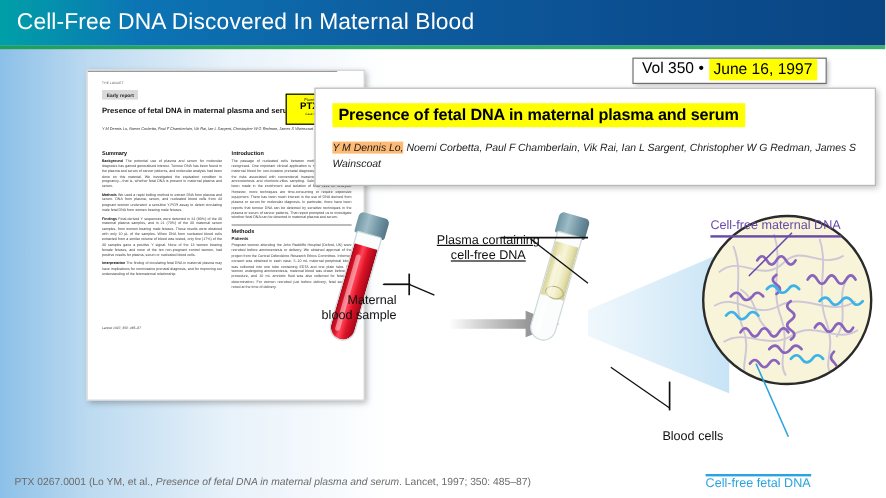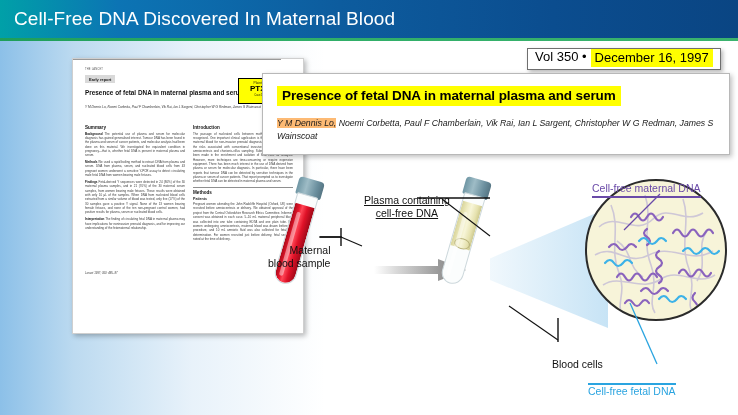--- a/index.html
+++ b/index.html
@@ -172,21 +172,21 @@
   .uline { display: block; height: 1.4px; background: #111; margin-top: 1px; }
 
   #lbl-maternal { left: 6px; top: 62px; text-align: right; }
   #lbl-plasma   { left: 102px; top: 12px; }
   #lbl-cells    { left: 290px; top: 176px; }
 
   #lbl-cfm {
     left: 330px; top: 0px; color: #6a4aa8;
   }
   #lbl-cff {
-    left: 326px; top: 200px; color: #2aa4e0;
+    left: 326px; top: 212px; color: #2aa4e0;
   }
   #lbl-cfm .uline { background: #6a4aa8; height: 1.6px; }
   #lbl-cff .uline { background: #2aa4e0; height: 1.6px; }
 
   
   #footnote {
     position: absolute; left: 12px; top: 396px;
     font-size: 8.6px; color: #6b6b6b;
   }
   #footnote i { font-style: italic; }
@@ -234,21 +234,21 @@
     <div id="sticker">
       <div class="s1">Plaintiff's Trial Exh.</div>
       <div class="s2">PTX-0267</div>
       <div class="s3">Case 1:20-cv-00969-LB</div>
     </div>
 
   </div>
 
   <div id="volbox">
     <span>Vol 350 •</span>
-    <span class="date">December 16, 1997</span>
+    <span class="date">June 16, 1997</span>
   </div>
 
   <div id="article-card">
     <div id="article-title">Presence of fetal DNA in maternal plasma and serum</div>
     <div id="article-authors">
       <span class="hl">Y M Dennis Lo,</span>
       <span>Noemi Corbetta, Paul F Chamberlain, Vik Rai, Ian L Sargent, Christopher W G Redman, James S Wainscoat</span>
     </div>
   </div>
 
@@ -358,14 +358,17 @@
       <span>Cell-free maternal DNA</span>
       <span class="uline"></span>
     </div>
 
     <div class="lbl" id="lbl-cff">
       <span class="uline"></span>
       <span>Cell-free fetal DNA</span>
     </div>
   </div>
 
+  <div id="footnote">
+    <span>PTX 0267.0001 (Lo YM, et al., </span><i>Presence of fetal DNA in maternal plasma and serum</i><span>. Lancet, 1997; 350: 485–87)</span>
+  </div>
 
 </div>
 
 </body></html>

